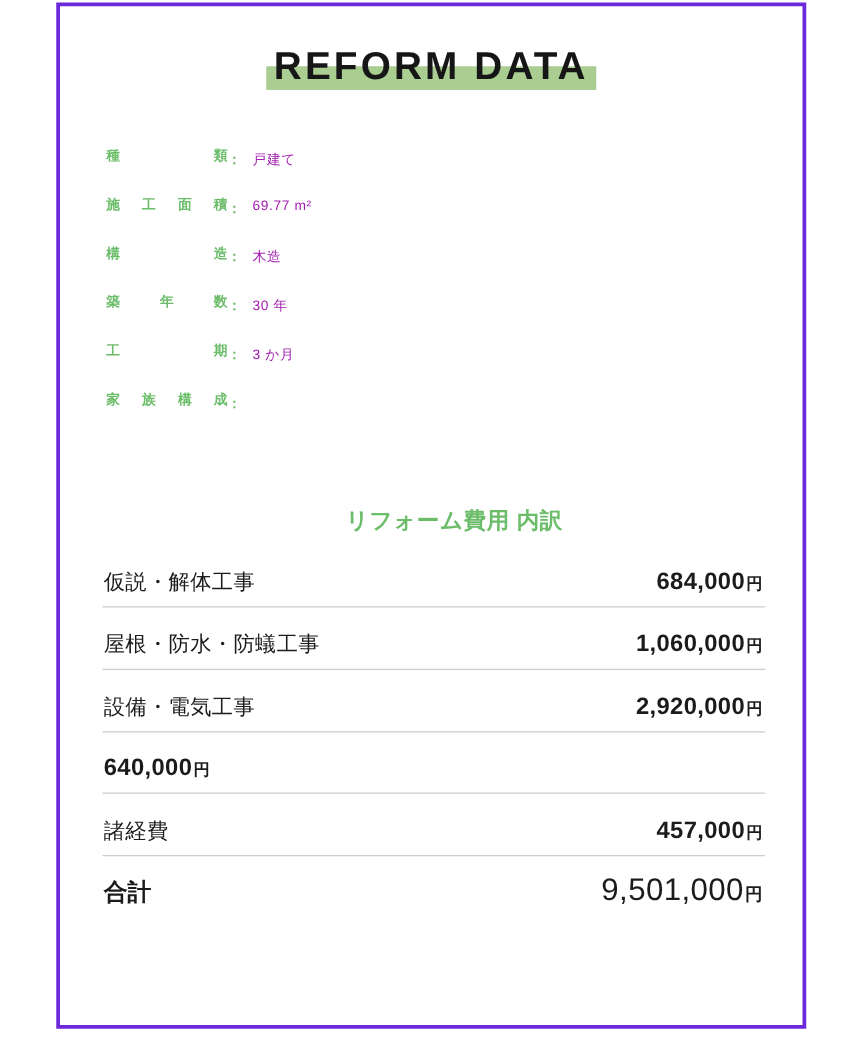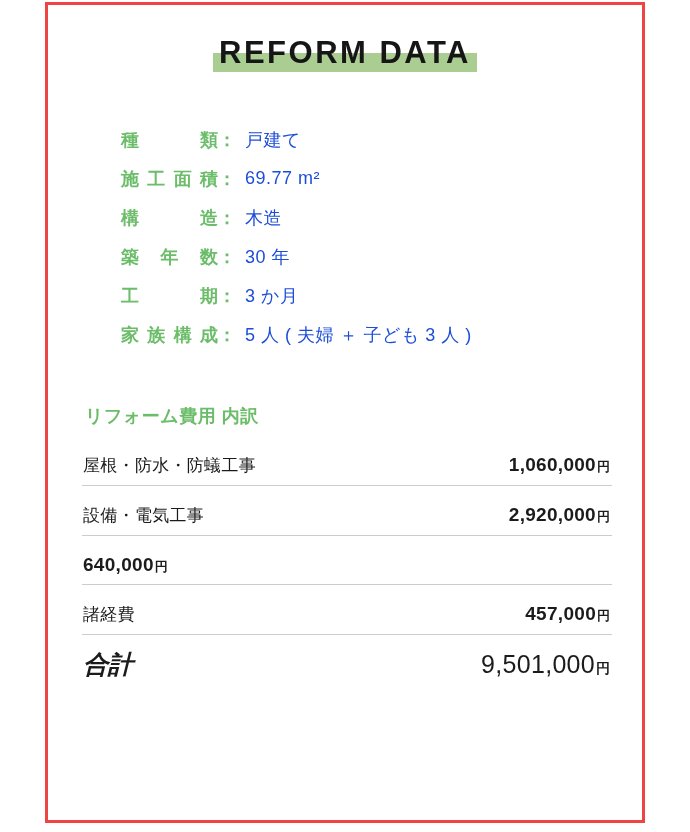--- a/index.html
+++ b/index.html
@@ -11,21 +11,21 @@
     font-family: "Liberation Sans", "DejaVu Sans", sans-serif;
     color: #1b1b1b;
   }
   .card {
     position: absolute;
     left: 45px;
     top: 2px;
     width: 600px;
     height: 821px;
     box-sizing: border-box;
-    border: 3px solid #ef4444;
+    border: 3px solid #6d28d9;
     background: #ffffff;
     overflow: hidden;
   }
   
   .title-wrap {
     text-align: center;
     margin-top: 26px;
   }
   .title-inner {
     position: relative;
@@ -51,50 +51,50 @@
     height: 19px;
     background: #aacd92;
     z-index: 0;
   }
   
   .info-list {
     margin: 46px 0 0 37px;
   }
   .info-row {
     display: flex;
-    align-items: center;
+    align-items: flex-start;
     height: 39px;
-    font-size: 18px;
-    margin-left: 36px;
+    font-size: 11px;
   }
   .info-label {
     display: inline-block;
     width: 97px;
     color: #6cbd6a;
     font-weight: 600;
     text-align: justify;
     text-align-last: justify;
     line-height: 1;
   }
   .info-colon {
     color: #6cbd6a;
     font-weight: 600;
     margin-right: 9px;
   }
   .info-value {
-    color: #1d4ed8;
+    color: #a21caf;
     letter-spacing: 0.5px;
   }
   
   .section-heading {
     margin: 50px 0 0 37px;
     font-size: 18px;
     font-weight: 700;
     color: #6cbd6a;
     letter-spacing: 0.5px;
+    text-align: center;
   }
   .cost-table {
     margin: 8px 30px 0 34px;
   }
   .cost-row {
     display: flex;
     justify-content: space-between;
     align-items: baseline;
     padding: 18px 2px 8px 1px;
     border-bottom: 1px solid #cccccc;
@@ -113,23 +113,22 @@
     font-weight: 600;
     margin-left: 1px;
   }
   .total-row {
     display: flex;
     justify-content: space-between;
     align-items: baseline;
     margin: 13px 32px 0 35px;
   }
   .total-label {
-    font-size: 25px;
-    font-weight: 700;
-    font-style: italic;
+    font-size: 19px;
+    font-weight: 700;
   }
   .total-amount {
     font-size: 25px;
     font-weight: 400;
     letter-spacing: 0.3px;
   }
   .total-yen {
     font-size: 14px;
     font-weight: 700;
     margin-left: 1px;
@@ -169,27 +168,30 @@
         <span class="info-value">30 年</span>
       </div>
       <div class="info-row">
         <span class="info-label">工期</span>
         <span class="info-colon">：</span>
         <span class="info-value">3 か月</span>
       </div>
       <div class="info-row">
         <span class="info-label">家族構成</span>
         <span class="info-colon">：</span>
-        <span class="info-value">5 人 ( 夫婦 ＋ 子ども 3 人 )</span>
       </div>
     </div>
 
   <h2 class="section-heading">リフォーム費用 内訳</h2>
 
   <div class="cost-table" id="cost-table">
+      <div class="cost-row">
+        <span class="cost-label">仮説・解体工事</span>
+        <span class="cost-value"><span class="cost-amount">684,000</span><span class="cost-yen">円</span></span>
+      </div>
       <div class="cost-row">
         <span class="cost-label">屋根・防水・防蟻工事</span>
         <span class="cost-value"><span class="cost-amount">1,060,000</span><span class="cost-yen">円</span></span>
       </div>
       <div class="cost-row">
         <span class="cost-label">設備・電気工事</span>
         <span class="cost-value"><span class="cost-amount">2,920,000</span><span class="cost-yen">円</span></span>
       </div>
       <div class="cost-row">
         <span class="cost-value"><span class="cost-amount">640,000</span><span class="cost-yen">円</span></span>

